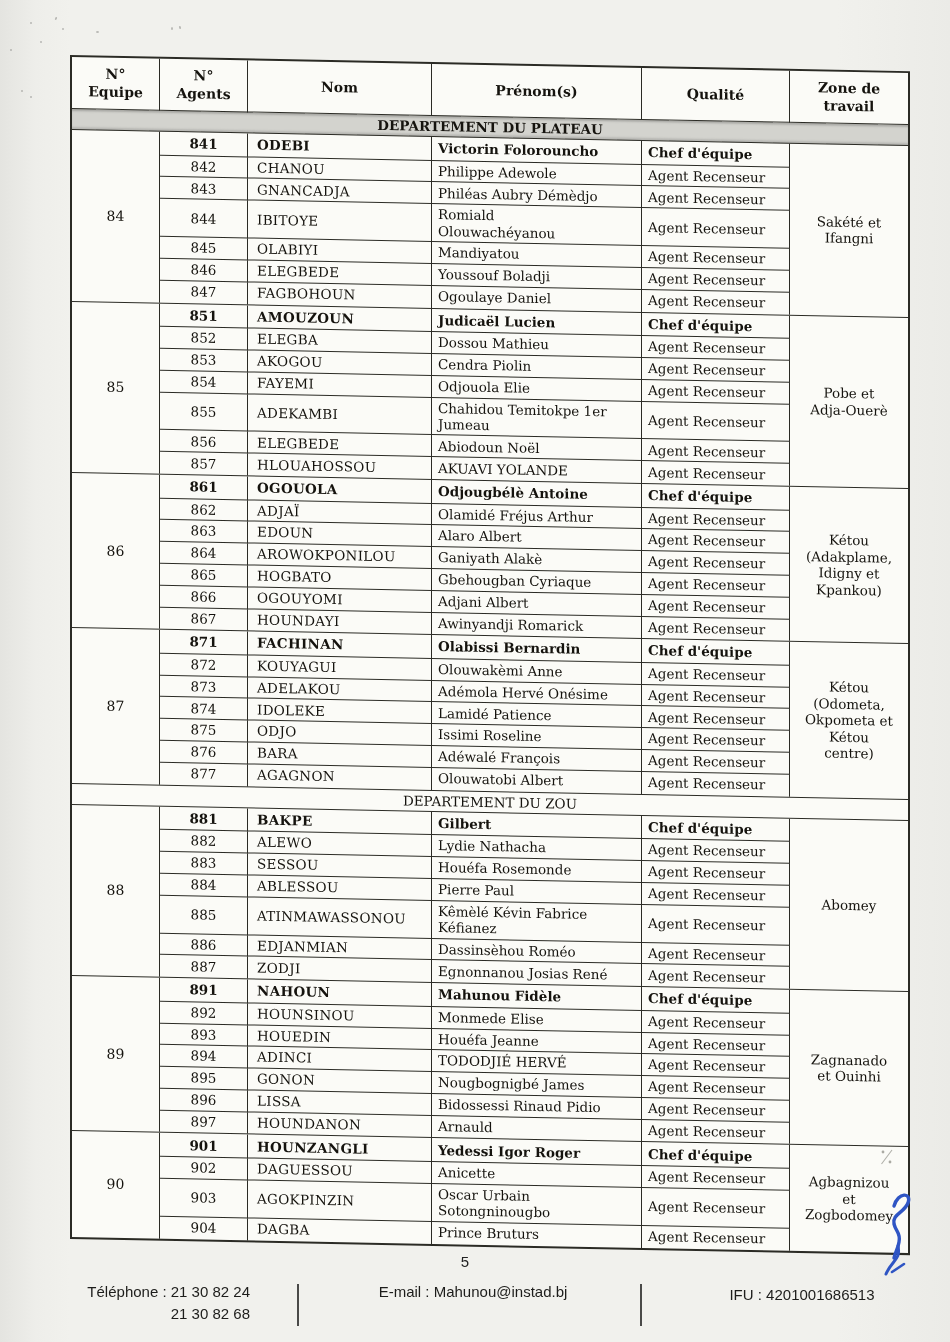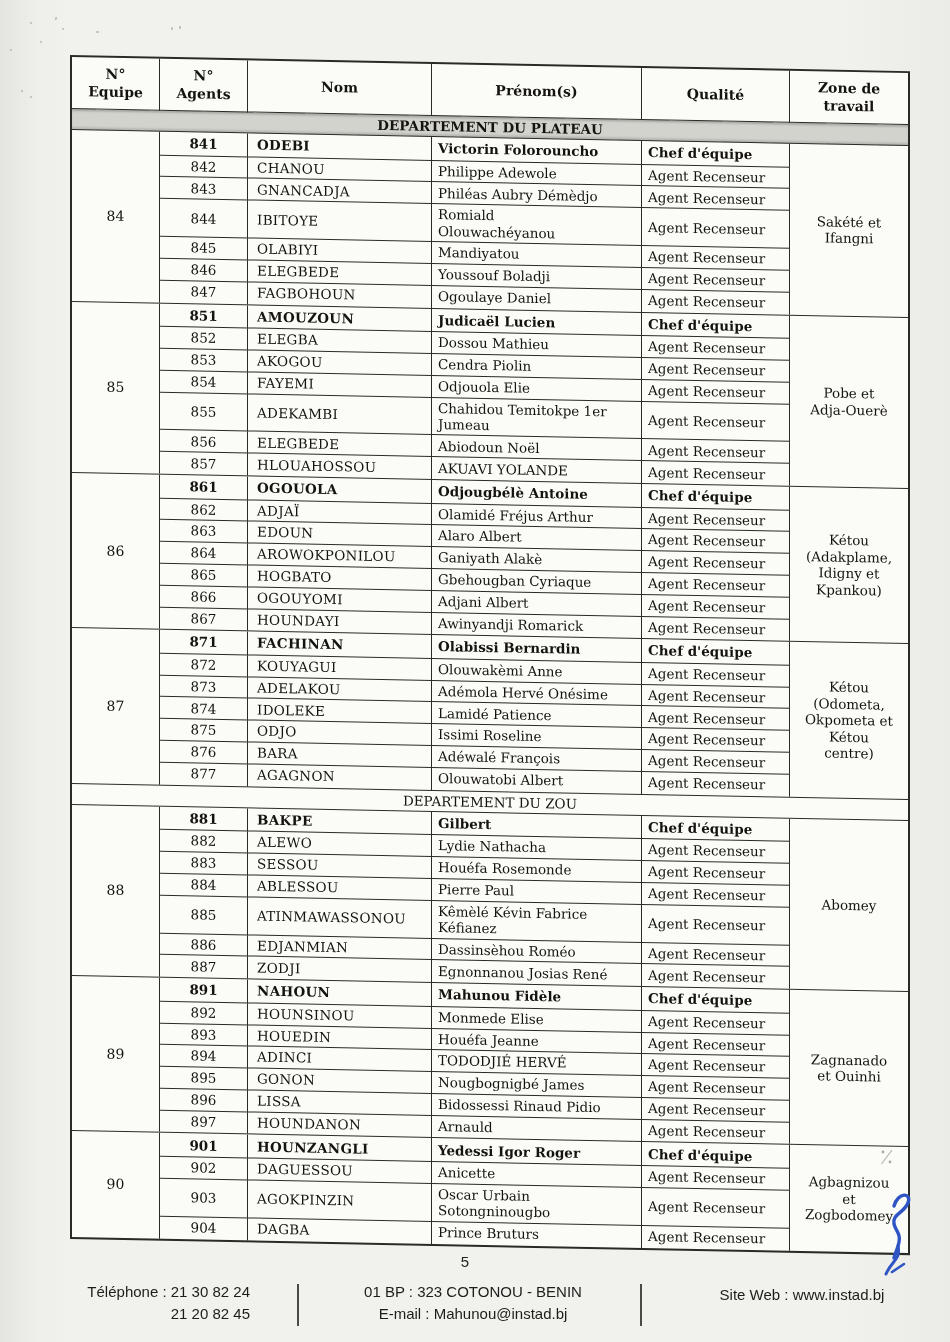--- a/index.html
+++ b/index.html
@@ -319,30 +319,29 @@
 Zogbodomey</div>
         </div>
       </div>
   </div>
 
   <div class="pagenum">5</div>
 
   <div class="footer">
     <div class="f-left">
       <span class="f-line">Téléphone : 21 30 82 24</span>
-      <span class="f-line">21 20 82 45</span>
+      <span class="f-line">21 30 82 68</span>
     </div>
     <div class="fdiv d1"></div>
     <div class="f-center">
-      <span class="f-line">01 BP : 323 COTONOU - BENIN</span>
       <span class="f-line">E-mail : Mahunou@instad.bj</span>
     </div>
     <div class="fdiv d2"></div>
     <div class="f-right">
-      <span class="f-line">Site Web : www.instad.bj</span>
+      <span class="f-line">IFU : 4201001686513</span>
     </div>
   </div>
 
   <svg class="stray" width="14" height="20" viewBox="0 0 14 20">
     <circle cx="3" cy="4" r="1.4" fill="#96968f"></circle>
     <circle cx="10" cy="14" r="1.4" fill="#96968f"></circle>
     <line x1="1.5" y1="16" x2="12" y2="2" stroke="#9d9d96" stroke-width="1.1"></line>
   </svg>
 
   <svg class="signature" width="56" height="96" viewBox="0 0 56 96">

